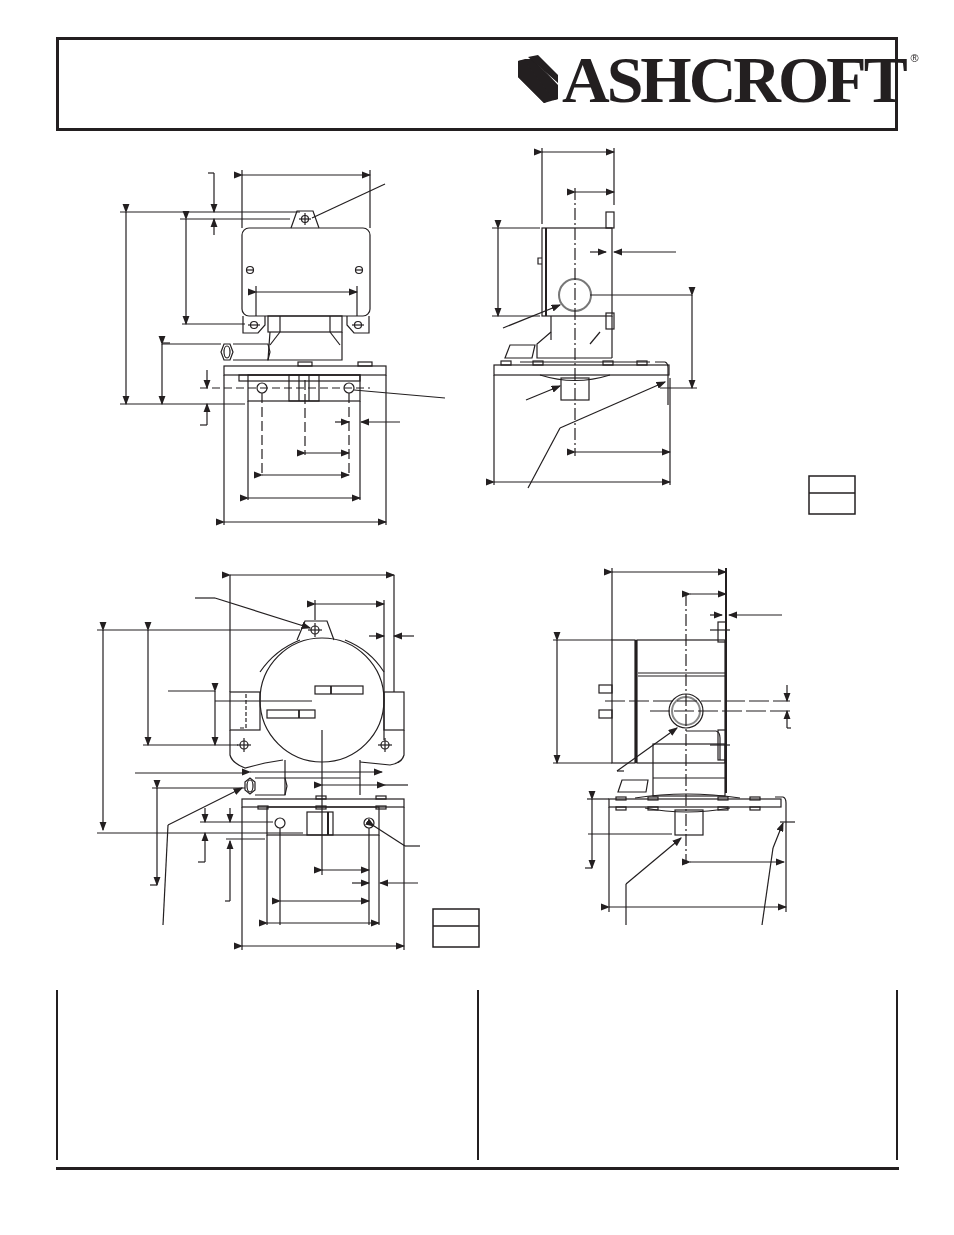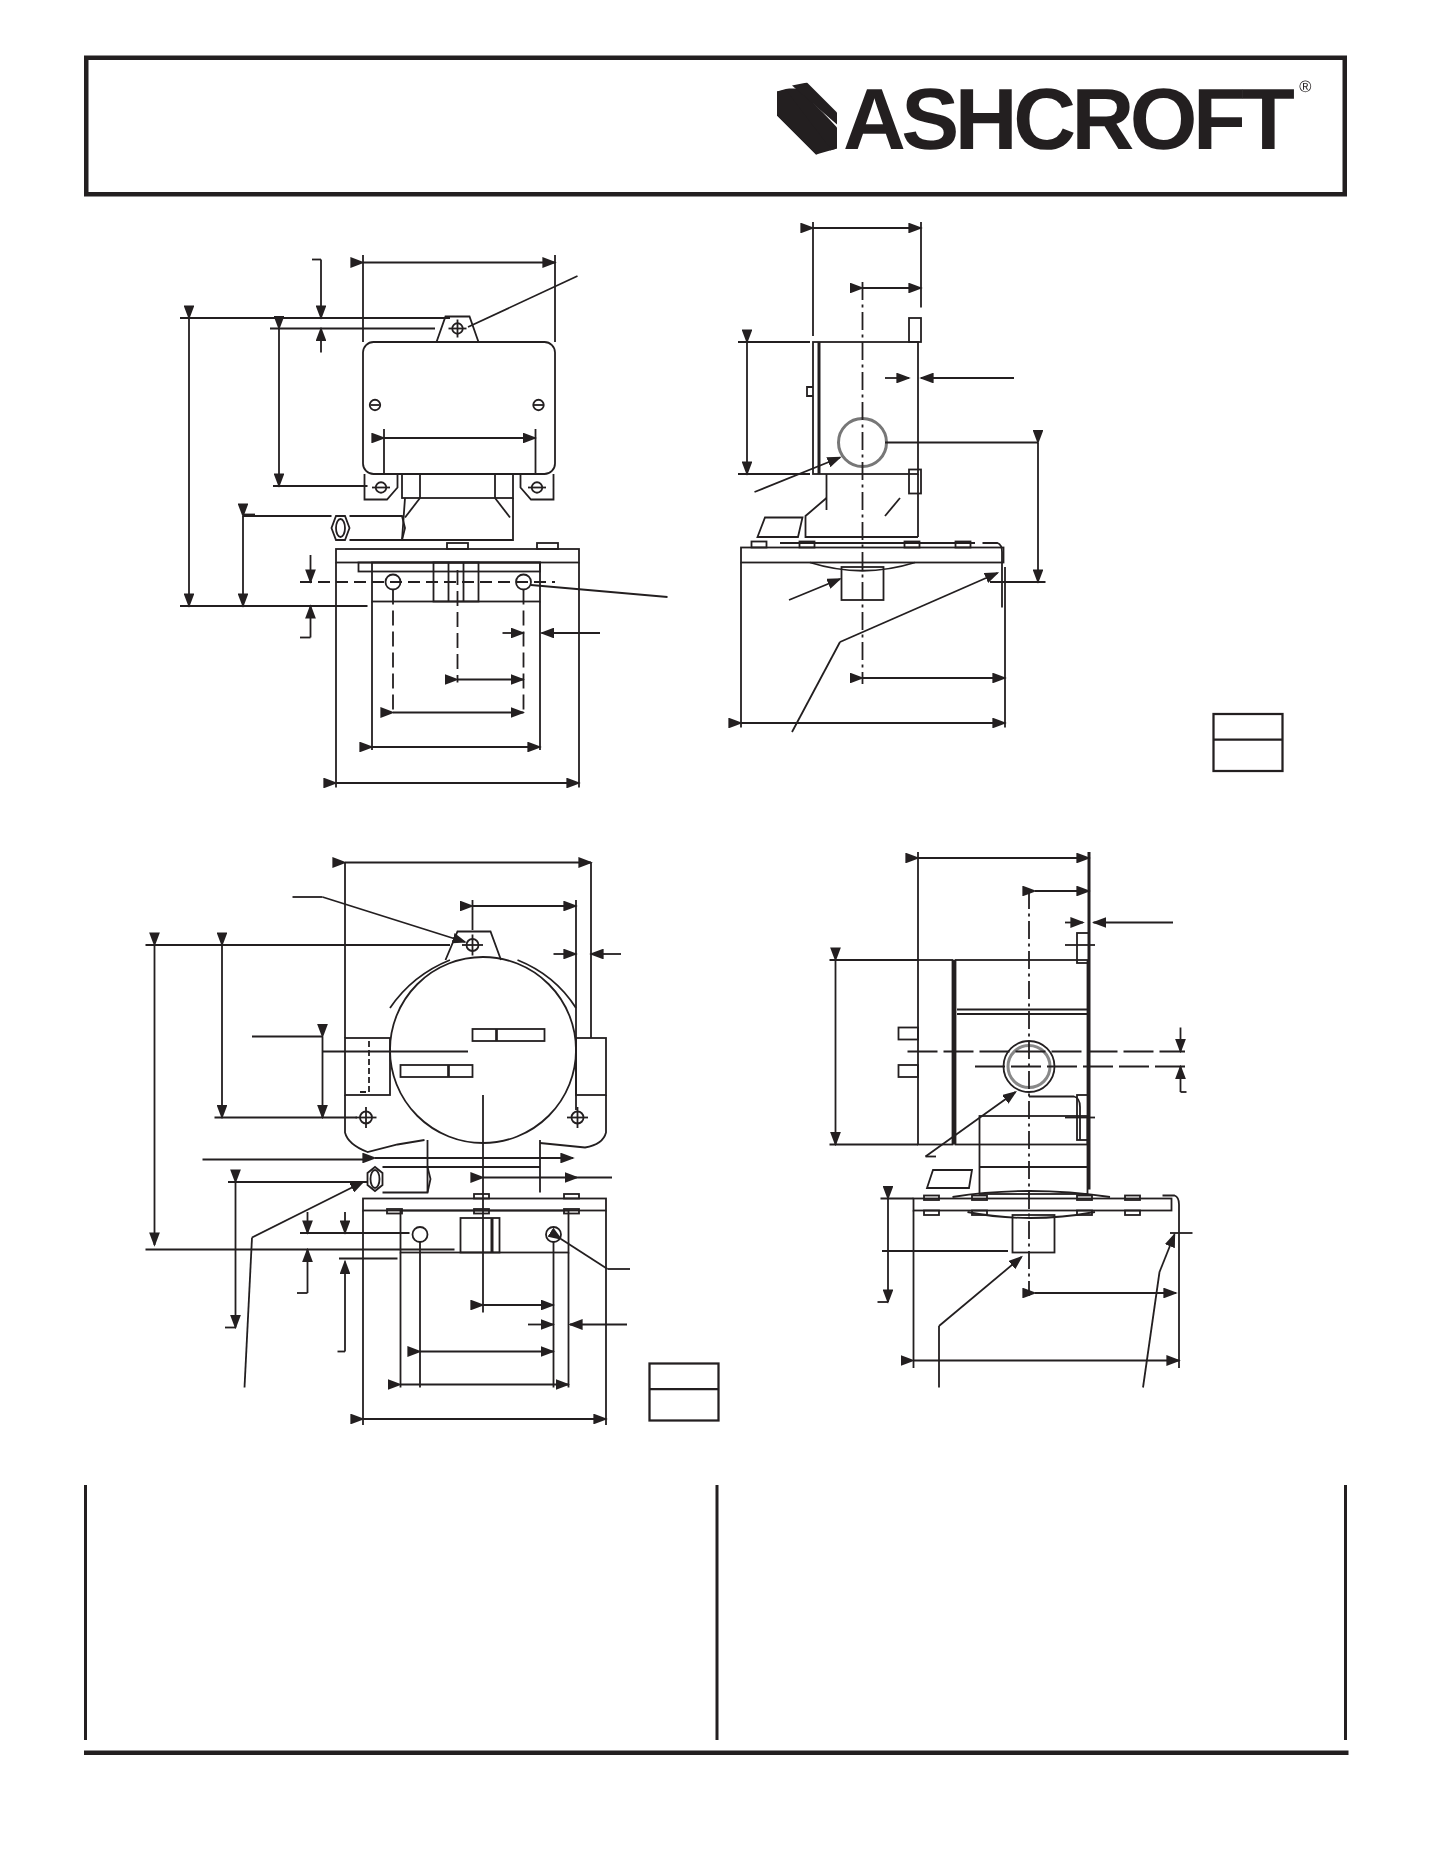--- a/index.html
+++ b/index.html
@@ -1,19 +1,19 @@
 <!DOCTYPE html>
 <html><head>
 <meta charset="utf-8">
 <style>
   html, body { margin: 0; padding: 0; background: #ffffff; }
   body { width: 954px; height: 1235px; position: relative; overflow: hidden; font-family: "Liberation Sans", sans-serif; }
   .header-box { position: absolute; left: 56px; top: 37px; width: 836px; height: 88px; border: 3px solid #231f20; }
   .logo { position: absolute; left: 518px; top: 50px; height: 60px; display: flex; align-items: center; }
-  .logo-text { font-family: Liberation Sans, sans-serif; font-weight: 900; font-size: 58px; letter-spacing: -3px; color: #231f20; line-height: 60px; transform: scaleX(1.0); }
+  .logo-text { font-family: Liberation Serif, serif; font-weight: 900; font-size: 66px; letter-spacing: -3px; color: #231f20; line-height: 60px; transform: scaleX(1.0); }
   .logo-reg { position: absolute; right: -14px; top: 2px; font-size: 11px; color: #231f20; font-weight: normal; letter-spacing: 0; }
   .logo-mark { width: 40px; height: 50px; margin-right: 4px; }
   .drawing { position: absolute; left: 0; top: 0; width: 954px; height: 1235px; }
   .col-divider { position: absolute; top: 990px; width: 2px; height: 170px; background: #231f20; }
   .bottom-rule { position: absolute; left: 56px; top: 1167px; width: 843px; height: 3px; background: #231f20; }
   .note-col { position: absolute; top: 992px; height: 166px; }
 </style>
 </head>
 <body>
 

